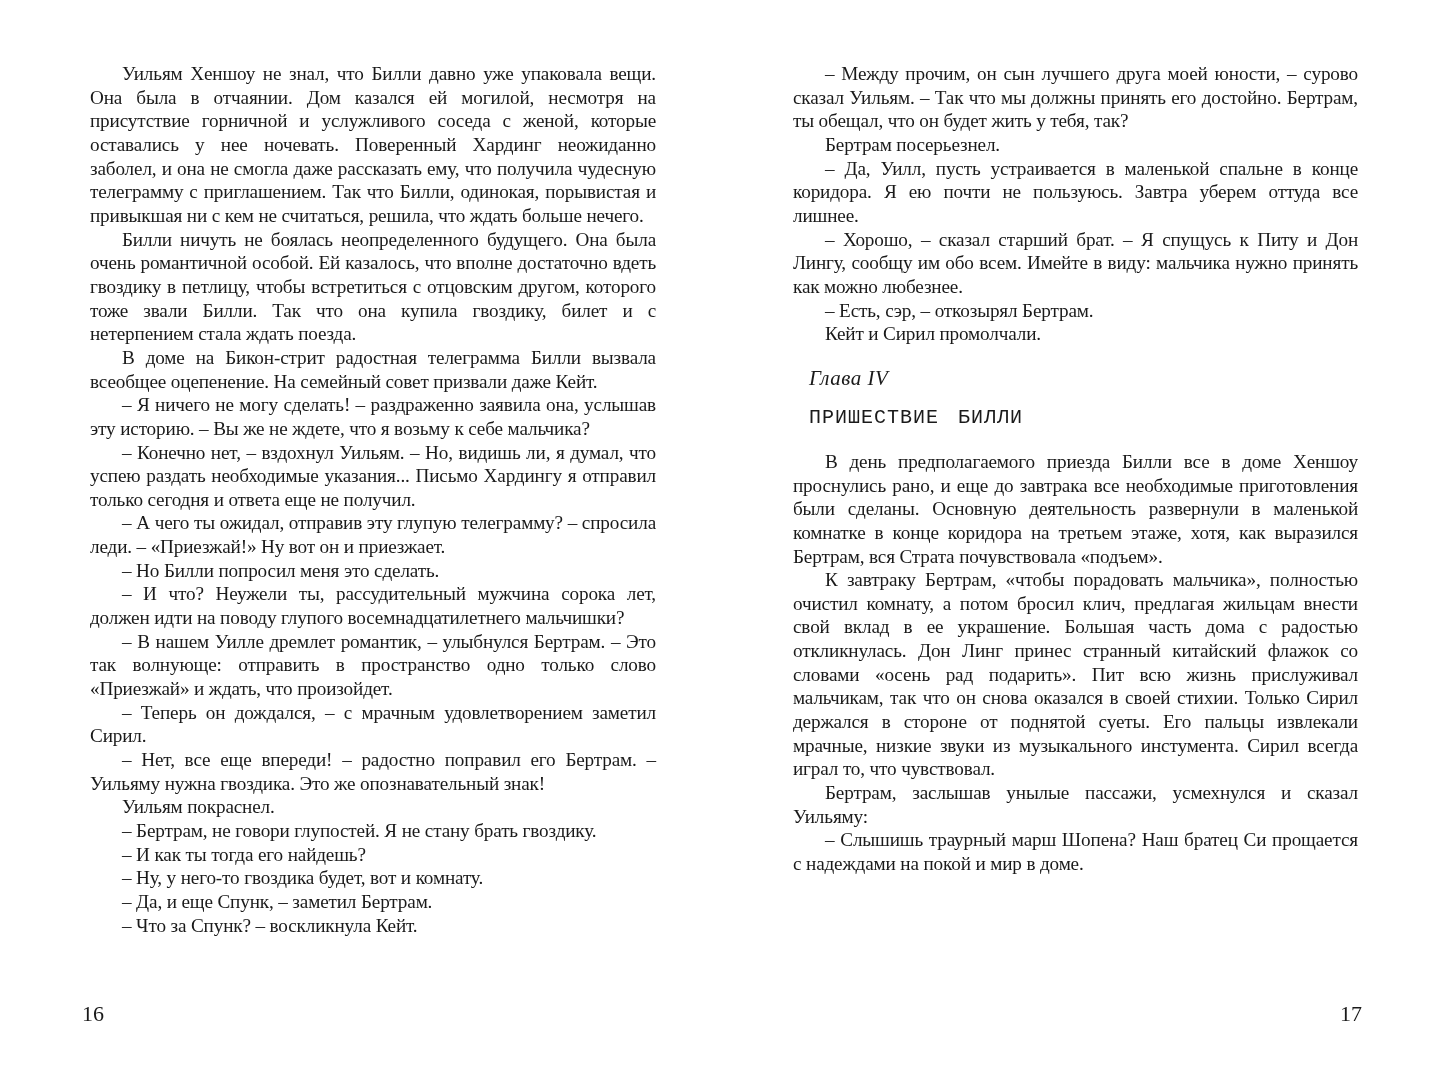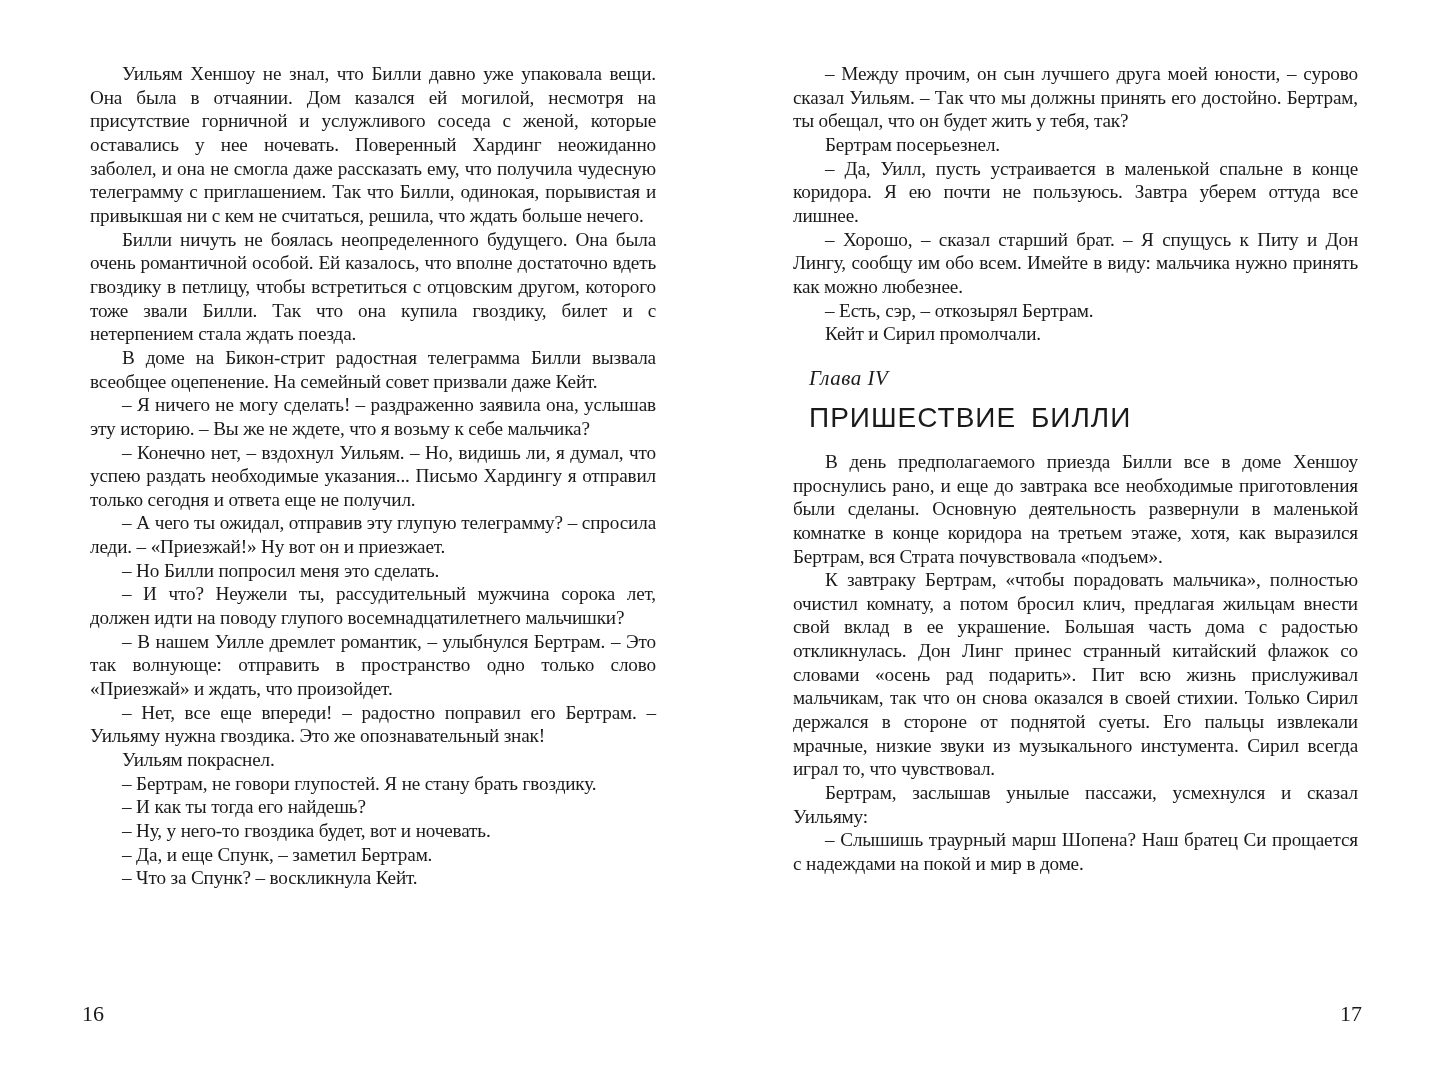--- a/index.html
+++ b/index.html
@@ -9,43 +9,44 @@
   }
   .page { position:absolute; top:62px; }
   .page.left { left:82px; width:566px;margin-left:8px; }
   .page.right { left:793px; width:565px; }
   .p {
     font-size:19.2px; line-height:23.65px; text-align:justify; text-align-last:left;
     margin:0; text-indent:32px; letter-spacing:-0.15px;
   }
   .chapter { text-align:left; margin:16px; }
   .chapter-label { font-style:italic; font-size:21px; line-height:24px; margin-top:20px; letter-spacing:0.5px; }
-  .chapter-title { font-family:Liberation Sans, sans-serif; font-size:28px; line-height:24px; margin-top:16px; margin-bottom:20px; letter-spacing:1px; font-weight:normal; word-spacing:6px; }
+  .chapter-title { font-family:Liberation Mono, monospace; font-size:20px; line-height:24px; margin-top:16px; margin-bottom:20px; letter-spacing:1px; font-weight:normal; word-spacing:6px; }
   .pagenum { position:absolute; top:1004px; font-size:22px; line-height:20px; }
   .pagenum.left { left:82px; }
   .pagenum.right { left:1340px; }
 </style>
 </head>
 <body>
 
 <div class="page left">
   <p class="p">Уильям Хеншоу не знал, что Билли давно уже упаковала вещи. Она была в отчаянии. Дом казался ей могилой, несмотря на присутствие горничной и услужливого соседа с женой, которые оставались у нее ночевать. Поверенный Хардинг неожиданно заболел, и она не смогла даже рассказать ему, что получила чудесную телеграмму с приглашением. Так что Билли, одинокая, порывистая и привыкшая ни с кем не считаться, решила, что ждать больше нечего.</p>
   <p class="p">Билли ничуть не боялась неопределенного будущего. Она была очень романтичной особой. Ей казалось, что вполне достаточно вдеть гвоздику в петлицу, чтобы встретиться с отцовским другом, которого тоже звали Билли. Так что она купила гвоздику, билет и с нетерпением стала ждать поезда.</p>
   <p class="p">В доме на Бикон-стрит радостная телеграмма Билли вызвала всеобщее оцепенение. На семейный совет призвали даже Кейт.</p>
   <p class="p">– Я ничего не могу сделать! – раздраженно заявила она, услышав эту историю. – Вы же не ждете, что я возьму к себе мальчика?</p>
   <p class="p">– Конечно нет, – вздохнул Уильям. – Но, видишь ли, я думал, что успею раздать необходимые указания... Письмо Хардингу я отправил только сегодня и ответа еще не получил.</p>
   <p class="p">– А чего ты ожидал, отправив эту глупую телеграмму? – спросила леди. – «Приезжай!» Ну вот он и приезжает.</p>
   <p class="p">– Но Билли попросил меня это сделать.</p>
   <p class="p">– И что? Неужели ты, рассудительный мужчина сорока лет, должен идти на поводу глупого восемнадцатилетнего мальчишки?</p>
   <p class="p">– В нашем Уилле дремлет романтик, – улыбнулся Бертрам. – Это так волнующе: отправить в пространство одно только слово «Приезжай» и ждать, что произойдет.</p>
+  <p class="p">– Теперь он дождался, – с мрачным удовлетворением заметил Сирил.</p>
   <p class="p">– Нет, все еще впереди! – радостно поправил его Бертрам. – Уильяму нужна гвоздика. Это же опознавательный знак!</p>
   <p class="p">Уильям покраснел.</p>
   <p class="p">– Бертрам, не говори глупостей. Я не стану брать гвоздику.</p>
   <p class="p">– И как ты тогда его найдешь?</p>
-  <p class="p">– Ну, у него-то гвоздика будет, вот и ночевать.</p>
+  <p class="p">– Ну, у него-то гвоздика будет, вот и комнату.</p>
   <p class="p">– Да, и еще Спунк, – заметил Бертрам.</p>
   <p class="p">– Что за Спунк? – воскликнула Кейт.</p>
 </div>
 <div class="pagenum left">16</div>
 
 <div class="page right">
   <p class="p">– Между прочим, он сын лучшего друга моей юности, – сурово сказал Уильям. – Так что мы должны принять его достойно. Бертрам, ты обещал, что он будет жить у тебя, так?</p>
   <p class="p">Бертрам посерьезнел.</p>
   <p class="p">– Да, Уилл, пусть устраивается в маленькой спальне в конце коридора. Я ею почти не пользуюсь. Завтра уберем оттуда все лишнее.</p>
   <p class="p">– Хорошо, – сказал старший брат. – Я спущусь к Питу и Дон Лингу, сообщу им обо всем. Имейте в виду: мальчика нужно принять как можно любезнее.</p>

